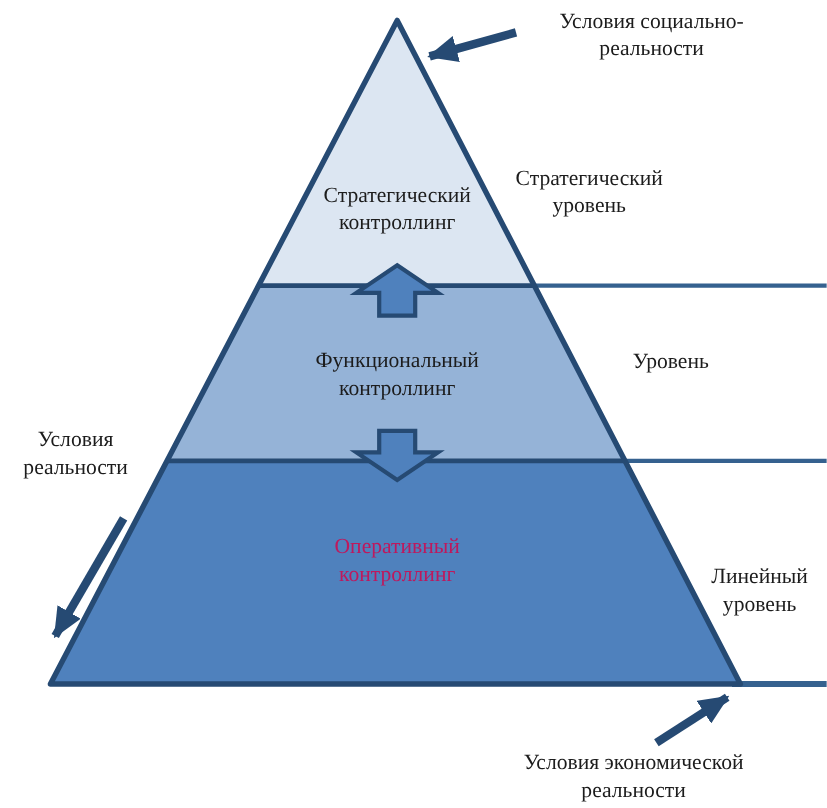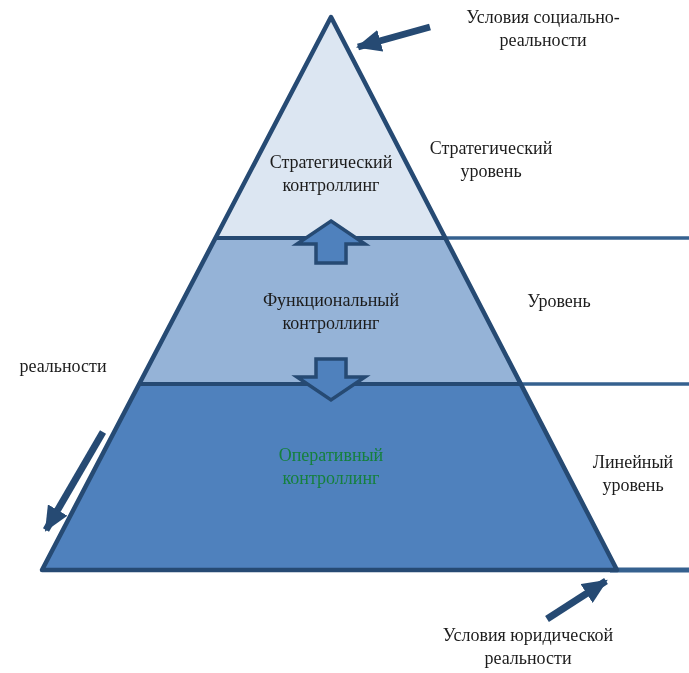--- a/index.html
+++ b/index.html
@@ -90,29 +90,30 @@
 <div class="label" style="left:331px; top:289px">
   <span class="ln">Функциональный</span>
   <span class="ln">контроллинг</span>
 </div>
 
 <div class="label" style="left:559px; top:290px">
   <span class="ln">Уровень</span>
 </div>
 
 <div class="label" style="left:63px; top:355px">
+  <span class="ln">Условия</span>
   <span class="ln">реальности</span>
 </div>
 
-<div class="label" style="left:331px; top:444px; color:#15803d">
+<div class="label" style="left:331px; top:444px; color:#be185d">
   <span class="ln">Оперативный</span>
   <span class="ln">контроллинг</span>
 </div>
 
-<div class="label" style="left:633px; top:451px">
+<div class="label" style="left:633px; top:469px">
   <span class="ln">Линейный</span>
   <span class="ln">уровень</span>
 </div>
 
 <div class="label" style="left:528px; top:624px">
-  <span class="ln">Условия юридической</span>
+  <span class="ln">Условия экономической</span>
   <span class="ln">реальности</span>
 </div>
 
 </body></html>

